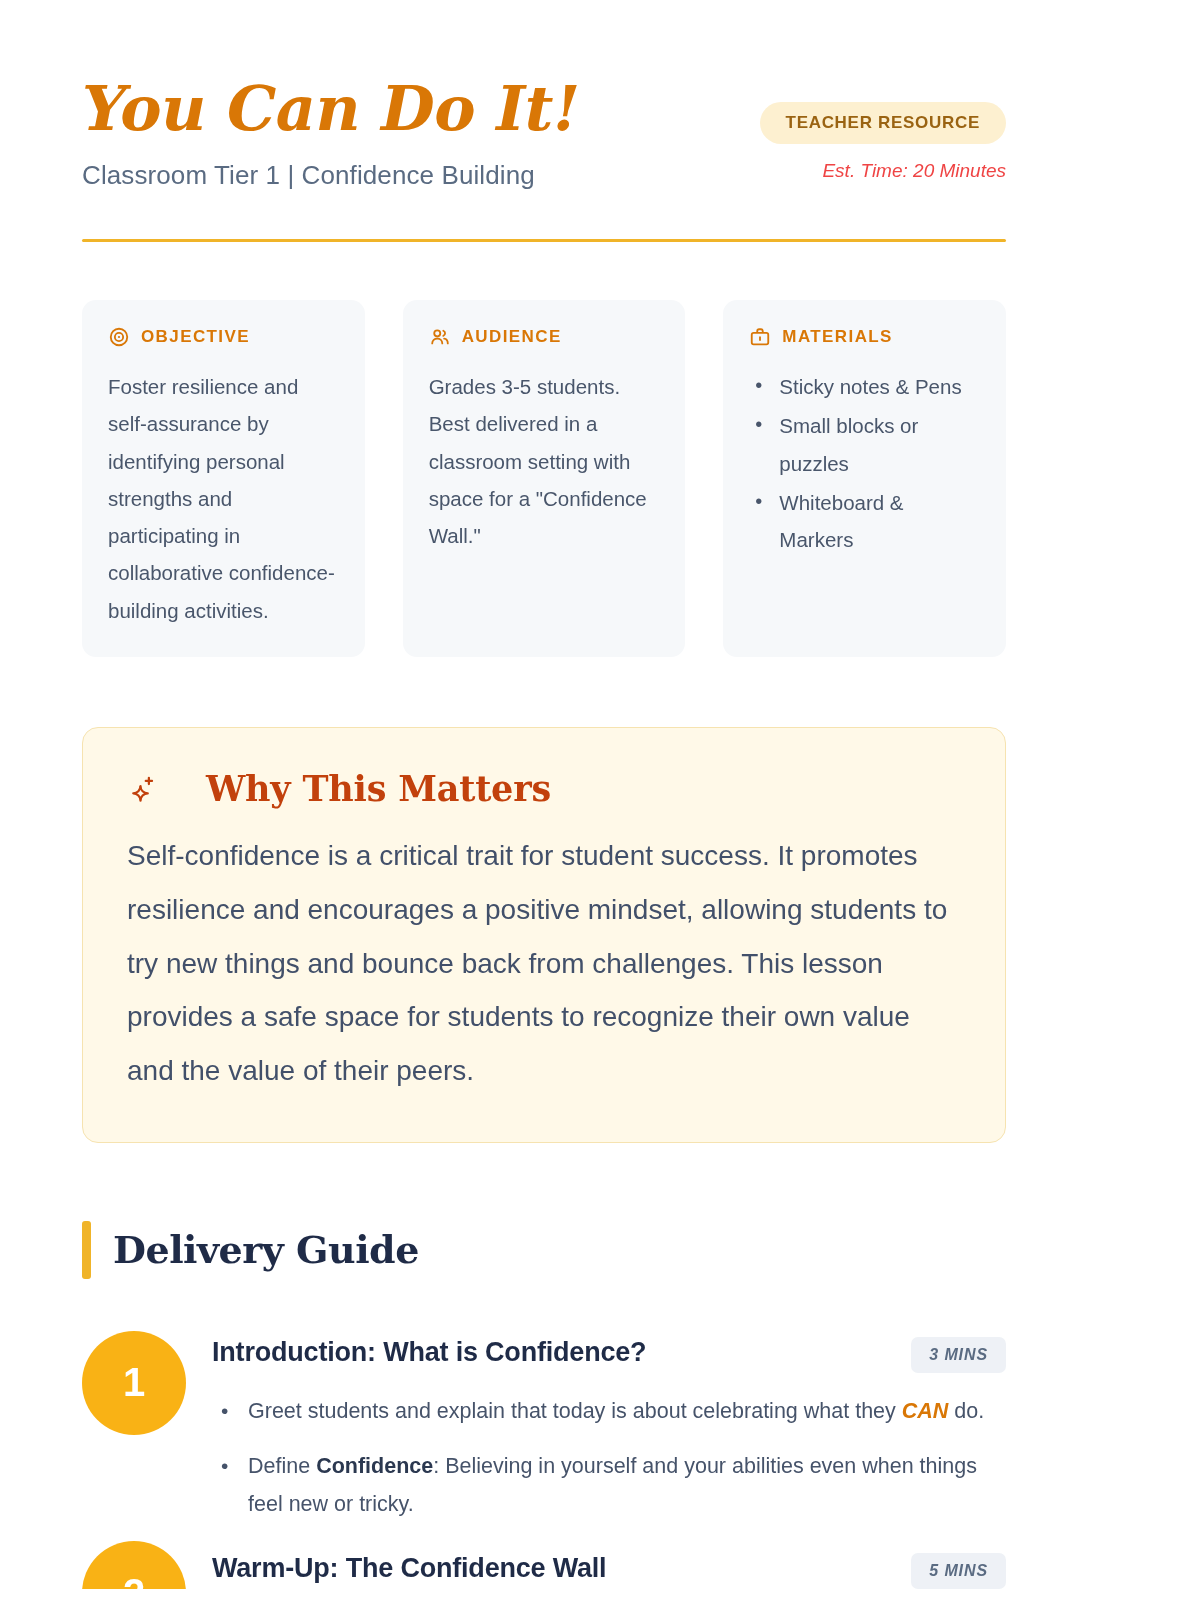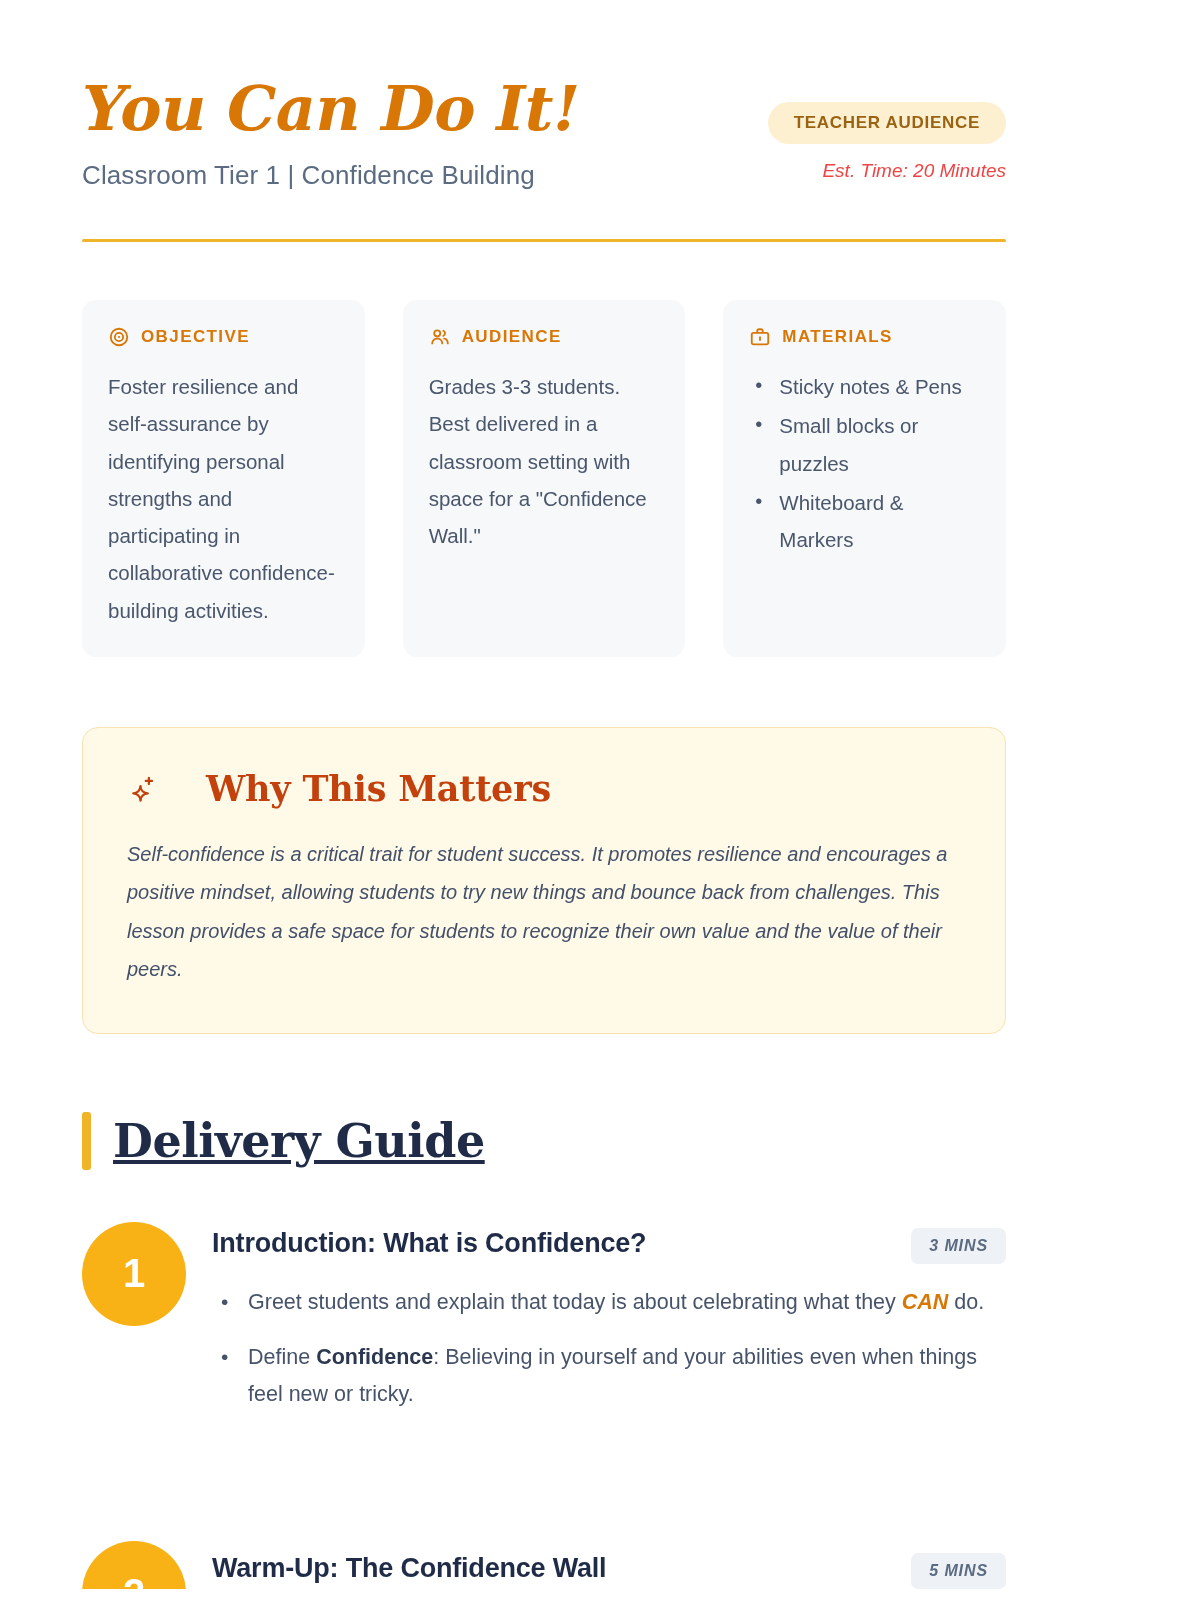--- a/index.html
+++ b/index.html
@@ -133,47 +133,45 @@
   }
   .why-title {
     font-family: "DejaVu Serif", serif;
     font-weight: 700;
     font-size: 35px;
     color: #C2410C;
     letter-spacing: -0.2px;
     margin-left: 33px;
   }
   .why-text {
-    margin-top: 26px;
-    font-size: 20px;
-    font-style: italic;
+    margin-top: 20px;
+    font-size: 28px;
     line-height: 1.92;
     color: #42506A;
   }
 
   
   .section-head {
     display: flex;
     align-items: center;
     gap: 22px;
     margin-top: 78px;
   }
   .section-bar {
     width: 9px;
     height: 58px;
     background: #F0B429;
     border-radius: 3px;
   }
   .section-title {
     font-family: "DejaVu Serif", serif;
     font-weight: 700;
-    font-size: 46px;
+    font-size: 38px;
     color: #1F2B47;
     letter-spacing: -0.5px;
-    text-decoration: underline;
   }
 
   .step {
     display: flex;
     gap: 26px;
     margin-top: 52px;
   }
   .step-num {
     flex: 0 0 auto;
     width: 104px;
@@ -250,21 +248,21 @@
 <body>
 
 <div class="page">
 
   <div class="header">
     <div class="header-left">
       <div class="doc-title">You Can Do It!</div>
       <div class="doc-subtitle">Classroom Tier 1 | Confidence Building</div>
     </div>
     <div class="header-right">
-      <div class="badge">TEACHER AUDIENCE</div>
+      <div class="badge">TEACHER RESOURCE</div>
       <div class="est-time">Est. Time: 20 Minutes</div>
     </div>
   </div>
   <div class="rule"></div>
 
   <div class="cards">
 
     <div class="card">
       <div class="card-head">
         <span>
@@ -284,21 +282,21 @@
         <span>
           <svg class="ico" width="22" height="22" viewBox="0 0 24 24" fill="none" stroke="#D97706" stroke-width="2" stroke-linecap="round">
             <circle cx="9" cy="8" r="3.3"></circle>
               <path d="M3.5 19c0-3.2 2.5-5.4 5.5-5.4s5.5 2.2 5.5 5.4"></path>
               <path d="M16.5 13.8c2.4.3 4 2.2 4 5.2"></path>
               <path d="M15.6 5.2a3 3 0 0 1 0 5.6"></path>
           </svg>
         </span>
         <span class="ttl">AUDIENCE</span>
       </div>
-      <div class="card-body">Grades 3-3 students. Best delivered in a classroom setting with space for a "Confidence Wall."</div>
+      <div class="card-body">Grades 3-5 students. Best delivered in a classroom setting with space for a "Confidence Wall."</div>
     </div>
 
     <div class="card">
       <div class="card-head">
         <span>
           <svg class="ico" width="22" height="22" viewBox="0 0 24 24" fill="none" stroke="#D97706" stroke-width="2" stroke-linejoin="round">
             <rect x="3" y="7.5" width="18" height="12.5" rx="2"></rect>
               <path d="M9 7.5V5.5a2 2 0 0 1 2-2h2a2 2 0 0 1 2 2v2"></path>
               <path d="M12 11.5v4.5"></path>
           </svg>

